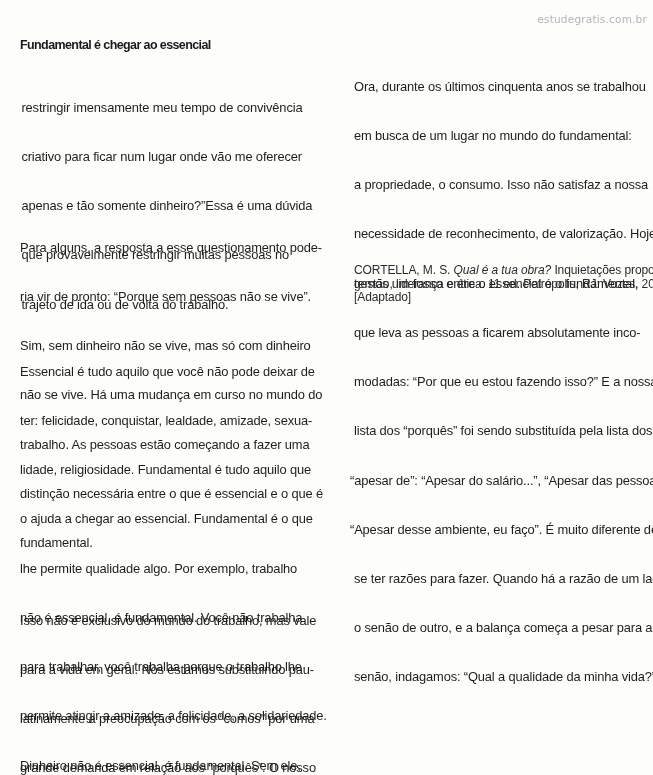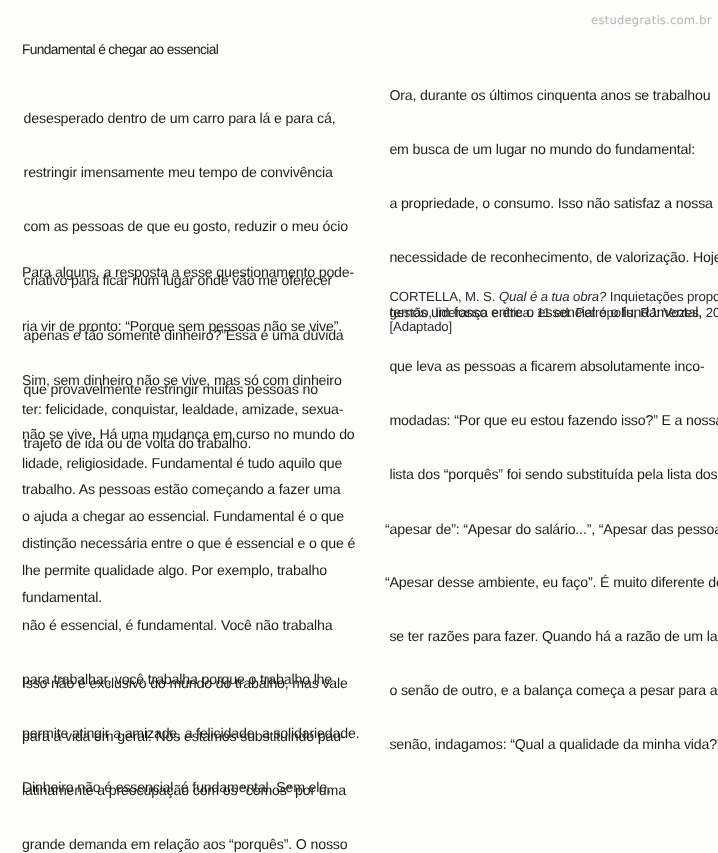--- a/index.html
+++ b/index.html
@@ -22,21 +22,21 @@
       font-family: "DejaVu Sans", sans-serif;
       font-size: 10.5px;
       color: #b4b4b4;
       letter-spacing: 0.2px;
     }
     .title {
       position: absolute;
       top: 38px;
       left: 20px;
       font-family: "Liberation Sans", sans-serif;
-      font-weight: normal;
+      font-weight: bold;
       font-size: 12.5px;
       letter-spacing: -0.6px;
       color: #1a1a1a;
       white-space: nowrap;
       margin: 0;
     }
     .para {
       position: absolute;
       margin: 0;
       font-size: 12.9px;
@@ -60,40 +60,39 @@
     .citation em { font-style: italic; }
   </style>
 </head>
 <body>
 
 <div class="watermark">estudegratis.com.br</div>
 
 <h1 class="title">Fundamental é chegar ao essencial</h1>
 
 <div class="para" style="top:67px; left:18px;">
-  <span class="ln"> desesperado dentro de um carro para lá e para cá,</span>
   <span class="ln"> restringir imensamente meu tempo de convivência</span>
-  <span class="ln"> com as pessoas de que eu gosto, reduzir o meu ócio</span>
   <span class="ln"> criativo para ficar num lugar onde vão me oferecer</span>
   <span class="ln"> apenas e tão somente dinheiro?”Essa é uma dúvida</span>
   <span class="ln"> que provavelmente restringir muitas pessoas no</span>
   <span class="ln"> trajeto de ida ou de volta do trabalho.</span>
 </div>
 
 <div class="para" style="top:207px; left:20px;">
   <span class="ln">Para alguns, a resposta a esse questionamento pode-</span>
   <span class="ln">ria vir de pronto: “Porque sem pessoas não se vive”.</span>
   <span class="ln">Sim, sem dinheiro não se vive, mas só com dinheiro</span>
   <span class="ln">não se vive. Há uma mudança em curso no mundo do</span>
   <span class="ln">trabalho. As pessoas estão começando a fazer uma</span>
   <span class="ln">distinção necessária entre o que é essencial e o que é</span>
   <span class="ln">fundamental.</span>
 </div>
 
 <div class="para" style="top:331px; left:20px;">
+  <span class="ln">Essencial é tudo aquilo que você não pode deixar de</span>
   <span class="ln">ter: felicidade, conquistar, lealdade, amizade, sexua-</span>
   <span class="ln">lidade, religiosidade. Fundamental é tudo aquilo que</span>
   <span class="ln">o ajuda a chegar ao essencial. Fundamental é o que</span>
   <span class="ln">lhe permite qualidade algo. Por exemplo, trabalho</span>
   <span class="ln">não é essencial, é fundamental. Você não trabalha</span>
   <span class="ln">para trabalhar, você trabalha porque o trabalho lhe</span>
   <span class="ln">permite atingir a amizade, a felicidade, a solidariedade.</span>
   <span class="ln">Dinheiro não é essencial, é fundamental. Sem ele,</span>
   
   

